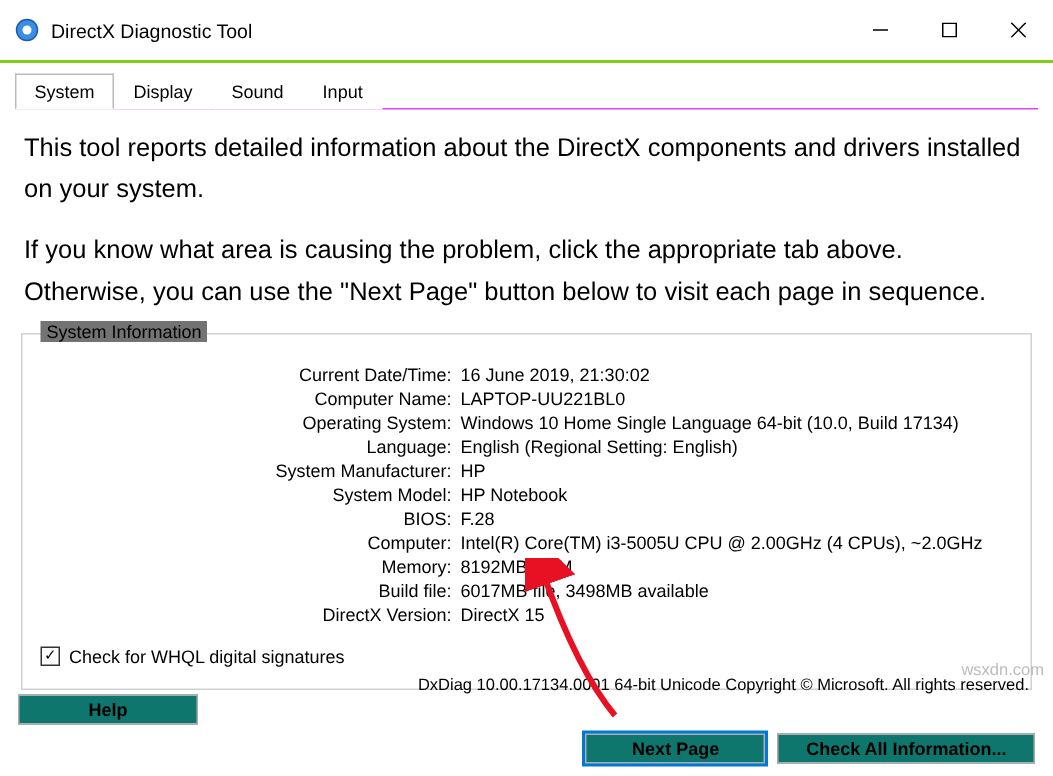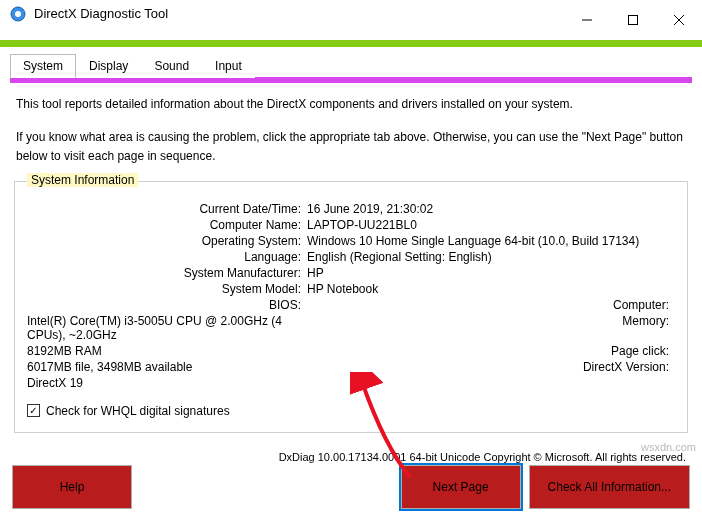--- a/index.html
+++ b/index.html
@@ -1,48 +1,48 @@
 <!DOCTYPE html>
 <html><head>
   <meta charset="utf-8">
   <style>
     * { box-sizing: border-box; font-family: 'Segoe UI', Tahoma, sans-serif; }
     body { margin: 0; background: #fff; width: 702px; height: 517px; overflow: hidden; position: relative; }
 
-    .title-bar { display: flex; padding: 6px 0 6px 10px; font-size: 13px; border-bottom: 7px solid #84cc16; }
+    .title-bar { display: flex; align-items: center; padding: 6px 0 6px 10px; font-size: 13px; border-bottom: 2px solid #84cc16; }
     .title-bar .app-icon { width: 16px; height: 16px; margin-right: 8px; display:flex; align-items:center; justify-content:center; }
     .title-bar .spacer { flex: 1; }
     .win-btn { width: 46px; height: 28px; display: flex; align-items: center; justify-content: center; font-size: 14px; }
     .win-btn svg { stroke: #000; }
 
     .content { padding: 6px 10px 0 10px; }
 
-    .tabs { display: flex; position: relative; border-bottom: 6px solid #d946ef; }
+    .tabs { display: flex; position: relative; border-bottom: 1px solid #d946ef; }
     .tab { padding: 4px 12px; font-size: 12px; border: 1px solid transparent; position: relative; top: 1px; background:#fff; }
     .tab.active { border: 1px solid #bbb; border-bottom: 1px solid #fff; }
 
-    .desc { font-size: 12px; padding: 12px 6px 0 6px; line-height: 1.6; }
+    .desc { font-size: 17px; padding: 12px 6px 0 6px; line-height: 1.6; }
     .desc p { margin: 0 0 14px 0; }
 
     .group { border: 1px solid #d0d0d0; margin: 12px 4px 0 4px; padding: 20px 12px 14px 12px; position: relative; font-size: 12px; }
-    .group-title { position: absolute; top: -9px; left: 12px; background: #fef9c3; padding: 0 4px; }
+    .group-title { position: absolute; top: -9px; left: 12px; background: #737373; padding: 0 4px; }
 
     .info-table { display: grid; grid-template-columns: 280px 1fr; row-gap: 2px; }
     .info-label { text-align: right; padding-right: 6px; }
     .info-val { }
 
     .chk-row { margin-top: 14px; display:flex; align-items:center; font-size:12px; }
     .chk-row .chk { width:13px; height:13px; border:1px solid #333; margin-right:6px; display:flex; align-items:center; justify-content:center; font-size:10px; line-height:1; }
 
     .statusline { font-size: 11px; text-align: right; padding: 6px 10px 6px 0; position:absolute; right:6px; bottom:48px; }
 
     .btn-row { position:absolute; bottom:8px; left:0; right:0; display:flex; justify-content:space-between; padding:0 12px; }
-    .btn { min-width:120px; height:44px; font-size:12px; background:#b91c1c; border:1px solid #adadad; display:flex; align-items:center; justify-content:center; padding:0 18px; }
+    .btn { min-width:120px; height:20px; font-size:12px; background:#0f766e; border:1px solid #adadad; display:flex; align-items:center; justify-content:center; padding:0 18px;font-weight:bold; }
     .btn.focus { outline:2px solid #0078d7; }
-    .btn-group-right { display:flex; gap:8px; }
+    .btn-group-right { display:flex; gap:8px;margin-top:26px; }
 
     .arrow { position:absolute; bottom:35px; left:350px; pointer-events:none; }
   </style>
 </head>
 <body>
 
 <div class="title-bar">
   <span class="app-icon">
     <svg width="16" height="16" viewBox="0 0 16 16">
         <circle cx="8" cy="8" r="7" fill="#3a8ee6" stroke="#1a5ea8"></circle>
@@ -98,32 +98,33 @@
       <div class="info-label">Language:</div>
       <div class="info-val">English (Regional Setting: English)</div>
 
       <div class="info-label">System Manufacturer:</div>
       <div class="info-val">HP</div>
 
       <div class="info-label">System Model:</div>
       <div class="info-val">HP Notebook</div>
 
       <div class="info-label">BIOS:</div>
+      <div class="info-val">F.28</div>
 
       <div class="info-label">Computer:</div>
       <div class="info-val">Intel(R) Core(TM) i3-5005U CPU @ 2.00GHz (4 CPUs), ~2.0GHz</div>
 
       <div class="info-label">Memory:</div>
       <div class="info-val">8192MB RAM</div>
 
-      <div class="info-label">Page click:</div>
+      <div class="info-label">Build file:</div>
       <div class="info-val">6017MB file, 3498MB available</div>
 
       <div class="info-label">DirectX Version:</div>
-      <div class="info-val">DirectX 19</div>
+      <div class="info-val">DirectX 15</div>
     </div>
 
     <div class="chk-row">
       <span class="chk">✓</span>
       <span>Check for WHQL digital signatures</span>
     </div>
   </div>
 </div>
 
 <div class="statusline">DxDiag 10.00.17134.0001 64-bit Unicode   Copyright © Microsoft. All rights reserved.</div>

